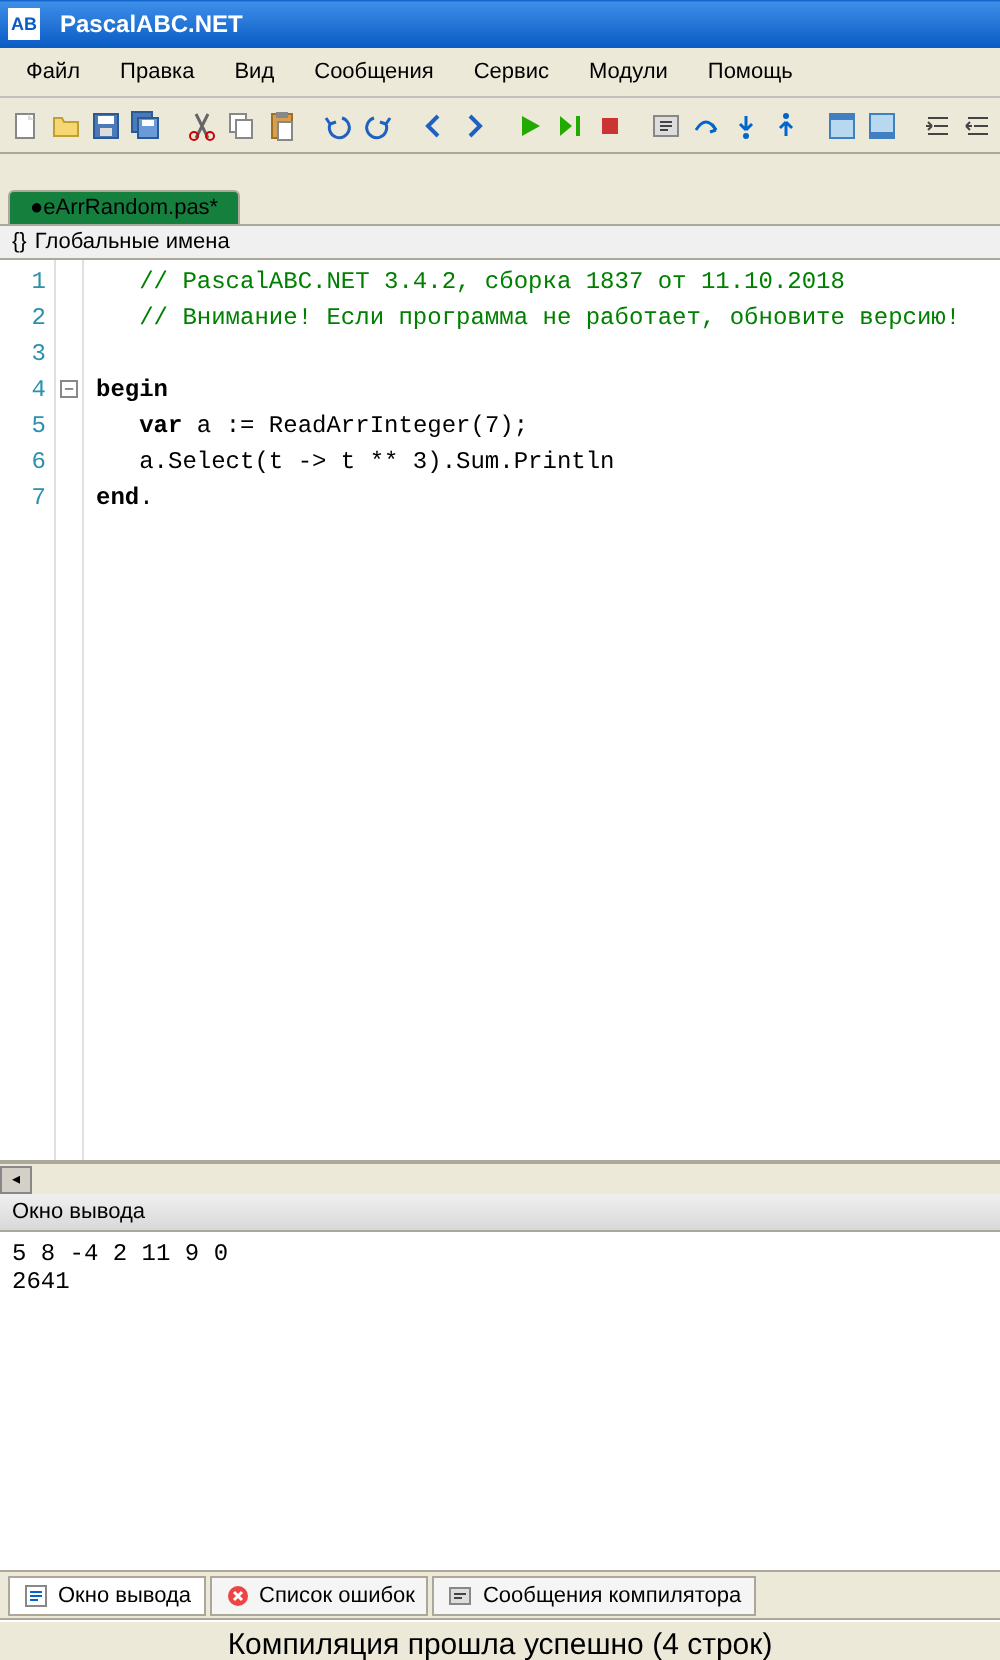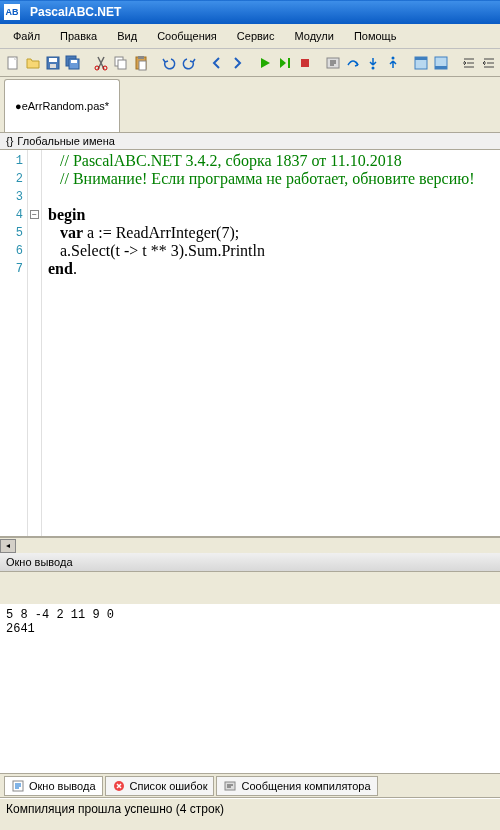--- a/index.html
+++ b/index.html
@@ -61,27 +61,28 @@
   }
   .tbtn svg { width: 16px; height: 16px; }
   .tsep { width: 1px; height: 20px; background: #aca899; margin: 0 3px; }
   .tabbar {
     background: #ece9d8;
     display: flex;
     padding: 2px 4px 0 4px;
     border-bottom: 1px solid #aca899;
   }
   .tab {
-    background: #ffffff;
+    background: #15803d;
     border: 1px solid #aca899;
     border-bottom: none;
-    padding: 20px 10px;
+    padding: 2px 10px;
     border-radius: 3px 3px 0 0;
     font-size: 11px;
     cursor: pointer;
+    margin-top: 16px;
   }
   .tab .dot { font-weight: bold; }
   .globalnames {
     background: #f0f0f0;
     border-bottom: 1px solid #aca899;
     padding: 2px 6px;
     font-size: 11px;
     display: flex;
     align-items: center;
     gap: 4px;
@@ -119,22 +120,22 @@
     border: 1px solid #888;
     margin: 4px auto 0 auto;
     font-size: 8px; line-height: 7px;
     text-align: center;
     cursor: pointer;
     color: #555;
   }
   .code {
     flex: 1;
     padding: 2px 6px;
-    font-family: Liberation Serif, serif;
-    font-size: 16px;
+    font-family: Liberation Mono, monospace;
+    font-size: 12px;
     line-height: 18px;
     white-space: pre;
     color: #000;
   }
   .c-comment { color: #008000; }
   .c-keyword { color: #000; font-weight: bold; }
   .scrollbar-h {
     height: 16px;
     background: #ece9d8;
     border-top: 1px solid #aca899;
@@ -155,21 +156,20 @@
     font-size: 11px;
   }
   .output {
     background: #fff;
     height: 170px;
     padding: 4px 6px;
     font-family: Consolas, 'Courier New', monospace;
     font-size: 12px;
     white-space: pre;
     border-bottom: 1px solid #aca899;
-    margin-top: 32px;
   }
   .bottom-tabs {
     background: #ece9d8;
     display: flex;
     padding: 2px 4px;
     gap: 2px;
     border-bottom: 1px solid #aca899;
     height: 24px;
     align-items: center;
   }
@@ -181,23 +181,24 @@
     align-items: center;
     gap: 4px;
     cursor: pointer;
     font-size: 11px;
   }
   .btab.active { background: #fff; }
   .btab .bicon { width: 14px; height: 14px; display: inline-flex; align-items: center; justify-content: center; }
   .statusbar {
     background: #ece9d8;
     padding: 3px 6px;
-    font-size: 12px;
-    height: 32px;
+    font-size: 15px;
+    height: 20px;
     border-top: 1px solid #fff;
+    text-align: center;
   }
 </style>
 </head>
 <body>
 
 <div class="titlebar">
   <span class="app-icon">AB</span>
   <span>PascalABC.NET</span>
 </div>
 

